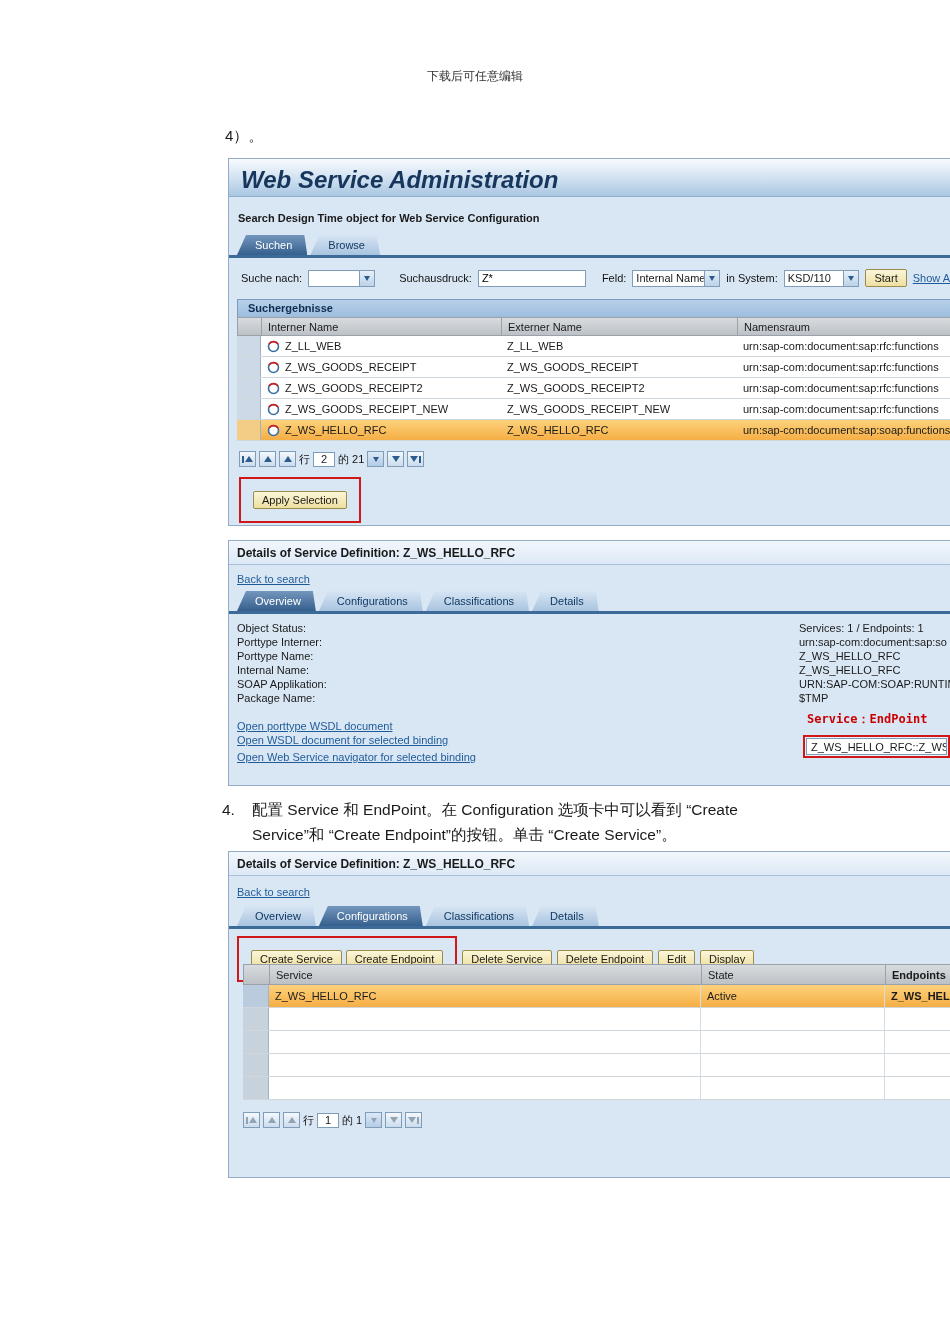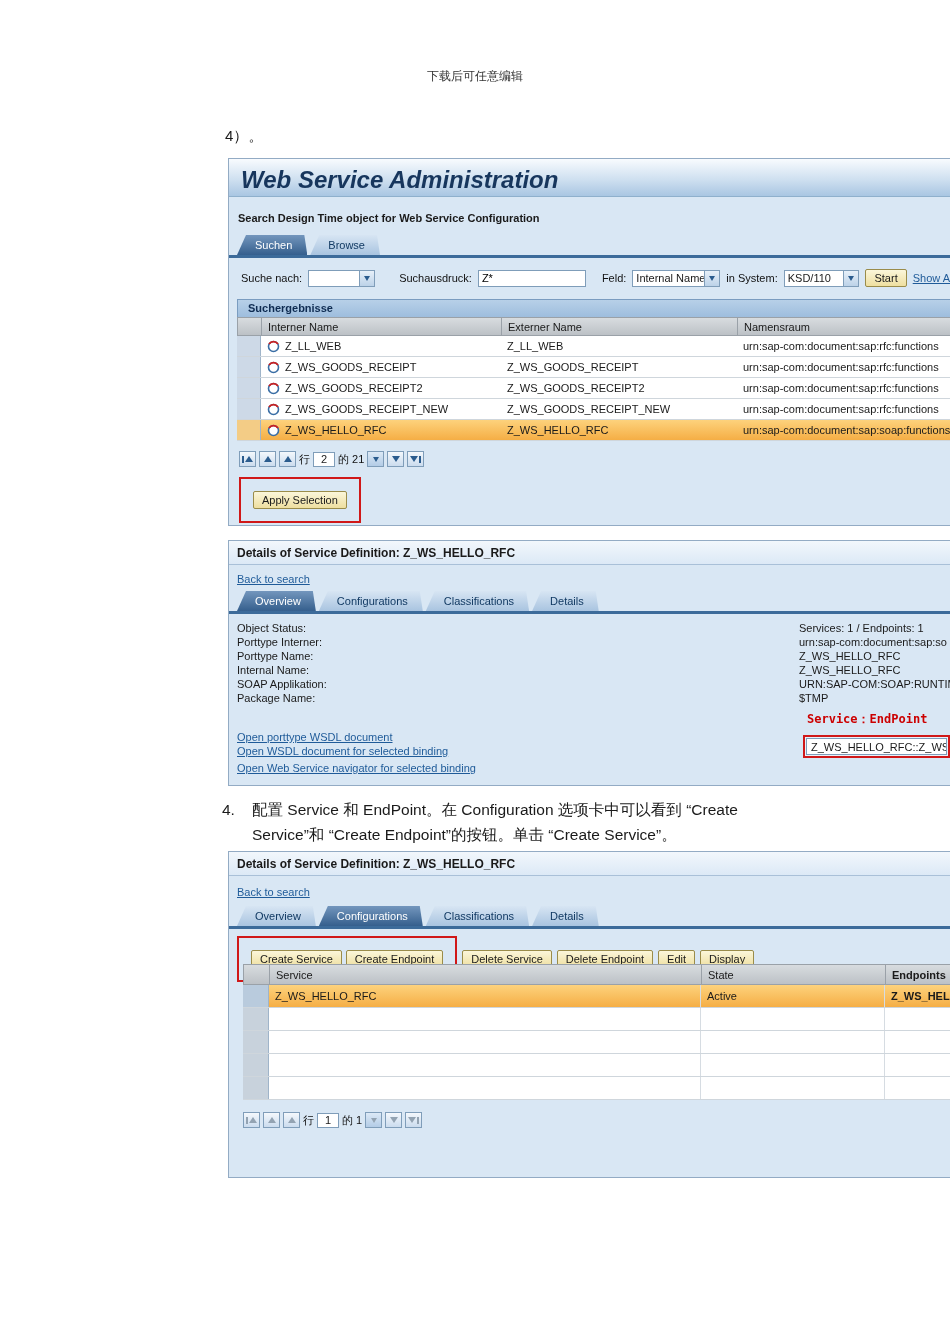--- a/index.html
+++ b/index.html
@@ -85,21 +85,21 @@
   #panel2 { left:228px; top:540px; width:722px; height:246px; }
   #p2back { position:absolute; top:32px; left:8px; }
   #ts2 { top:50px; left:8px; }
   #tl2 { top:70px; }
   .fields { position:absolute; top:80px; left:0; right:0; }
   .fld { display:flex; height:14px; font-size:11px; align-items:center; }
   .fld .fl { width:570px; flex:none; padding-left:8px; white-space:nowrap; }
   .fld .fv { flex:1; white-space:nowrap; overflow:hidden; }
   .svc-ep-label { position:absolute; top:170px; left:578px; font-size:12px; font-weight:bold; color:#cc0000;
                   font-family:"DejaVu Sans Mono","Liberation Mono",monospace; white-space:nowrap; }
-  .linkstack { position:absolute; top:190px; left:8px; display:flex; flex-direction:column; gap:2px; }
+  .linkstack { position:absolute; top:179px; left:8px; display:flex; flex-direction:column; gap:2px; }
   .linkstack .lnk:last-child { margin-top:3px; }
   .ep-box { position:absolute; top:194px; left:574px; right:0; border:2px solid #d01818; background:#e9f1f9; padding:1px; }
   .ep-field { background:#fff; border:1px solid #7f9db9; height:17px; font-size:11px; padding:2px 4px;
               white-space:nowrap; overflow:hidden; }
 
   
   #panel3 { left:228px; top:851px; width:722px; height:327px; }
   #p3back { position:absolute; top:34px; left:8px; }
   #ts3 { top:54px; left:8px; }
   #tl3 { top:74px; }

